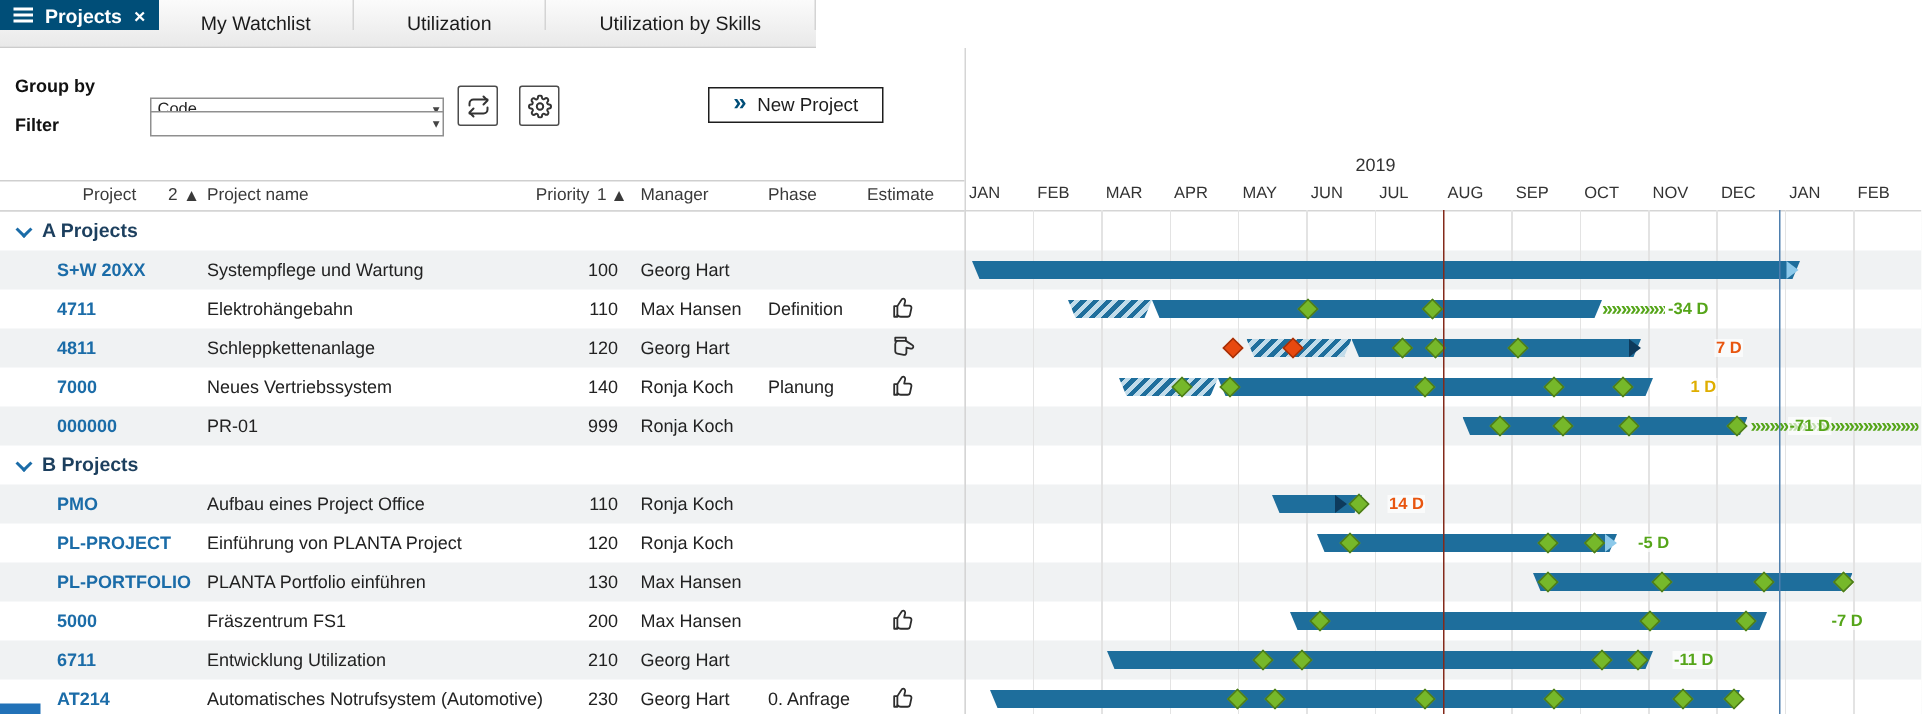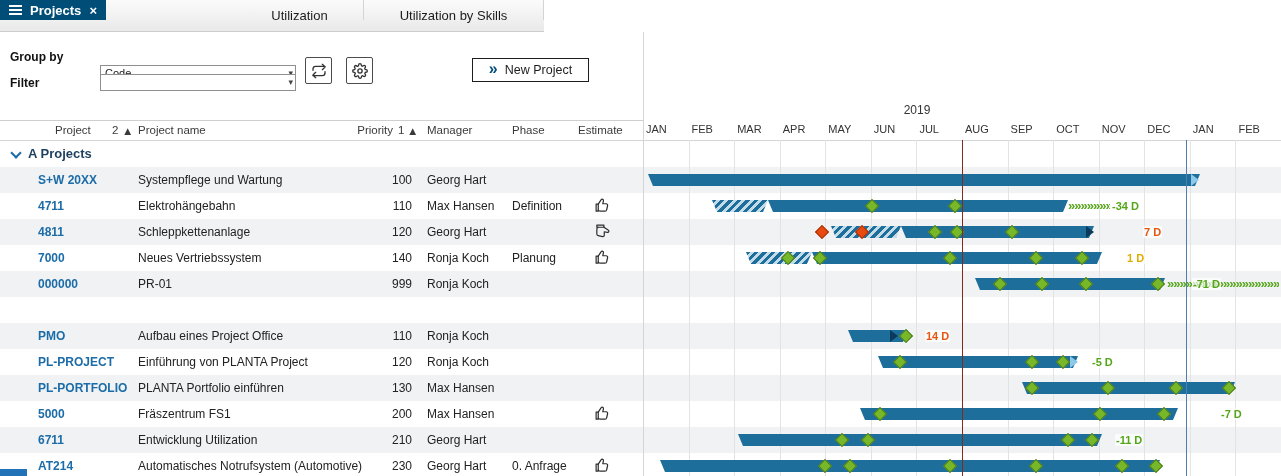--- a/index.html
+++ b/index.html
@@ -79,20 +79,21 @@
   #todayLine{left:962px;background:#832a1b;}
   #baseLine{left:1186px;background:#4e7fae;}
   .corner{position:absolute;left:0;top:469px;width:27px;height:7px;background:#2272b8;z-index:6;}
 </style>
 </head>
 <body>
 
 <div class="app">
 
   <div class="tabstrip"></div>
+  <div class="tab plain t1"><span>My Watchlist</span></div>
   <div class="tab plain t2"><span>Utilization</span></div>
   <div class="tab plain t3"><span>Utilization by Skills</span></div>
   <div class="tab active">
     <span class="burger"></span>
     <span class="tab-label">Projects</span>
     <span class="closex">×</span>
   </div>
 
   <span class="lbl" style="left:10px;top:50px;">Group by</span>
   <div class="select" style="left:100px;top:48px;margin-top:17px;">
@@ -239,20 +240,24 @@
         <div class="grow">
           <div class="seg bar" style="left: 332px; width: 190px; background: rgb(30, 110, 156);"></div>
           <div class="chev" style="left: 524px; width: 112px; color: rgb(85, 165, 25);">»»»»»»»»»»»»»»»»»»»</div>
           <div class="dia green" style="left: 352px; background: rgb(118, 184, 42);"></div>
           <div class="dia green" style="left: 394px; background: rgb(118, 184, 42);"></div>
           <div class="dia green" style="left: 438px; background: rgb(118, 184, 42);"></div>
           <div class="dia green" style="left: 510px; background: rgb(118, 184, 42);"></div>
           <span class="blab" style="left: 549px; color: rgb(85, 165, 25);">-71 D</span>
         </div>
       </div>
+      <div class="row" style="top: 156px;">
+        <span class="gchev"></span>
+        <span class="glabel">B Projects</span>
+      </div>
       <div class="row stripe" style="top: 182px;">
         <span class="code">PMO</span>
         <span class="name">Aufbau eines Project Office</span>
         <span class="prio">110</span>
         <span class="mgr">Ronja Koch</span>
         <div class="grow">
           <div class="seg bar" style="left: 205px; width: 60px; background: rgb(30, 110, 156);"></div>
           <div class="dia green" style="left: 258px; background: rgb(118, 184, 42);"></div>
           <div class="cap dark" style="left: 247px;"></div>
           <span class="blab" style="left: 282px; color: rgb(232, 85, 15);">14 D</span>

